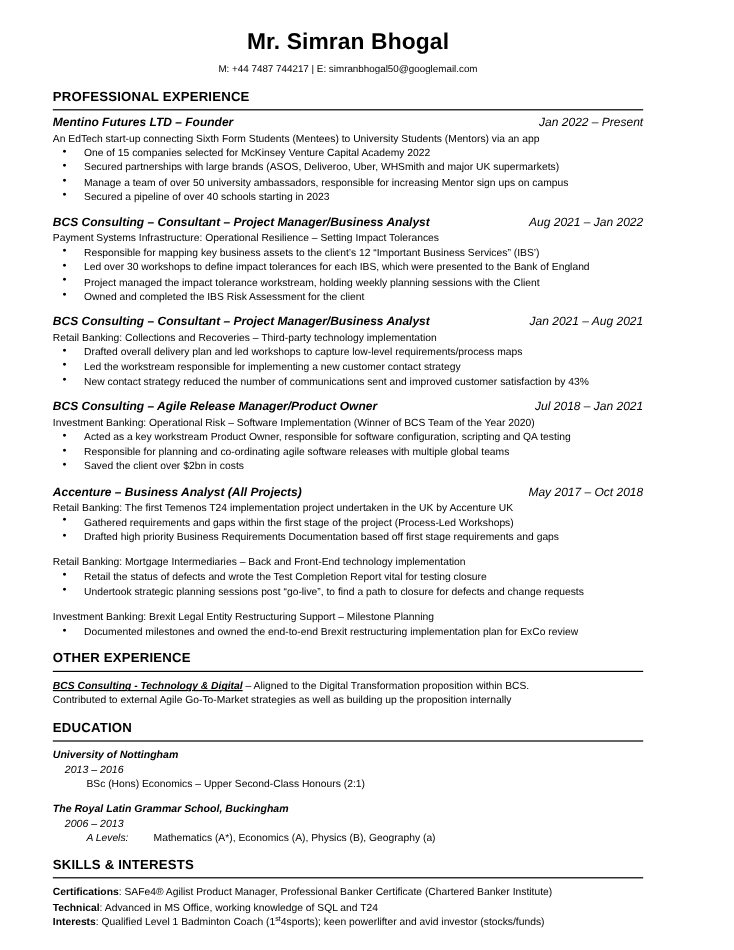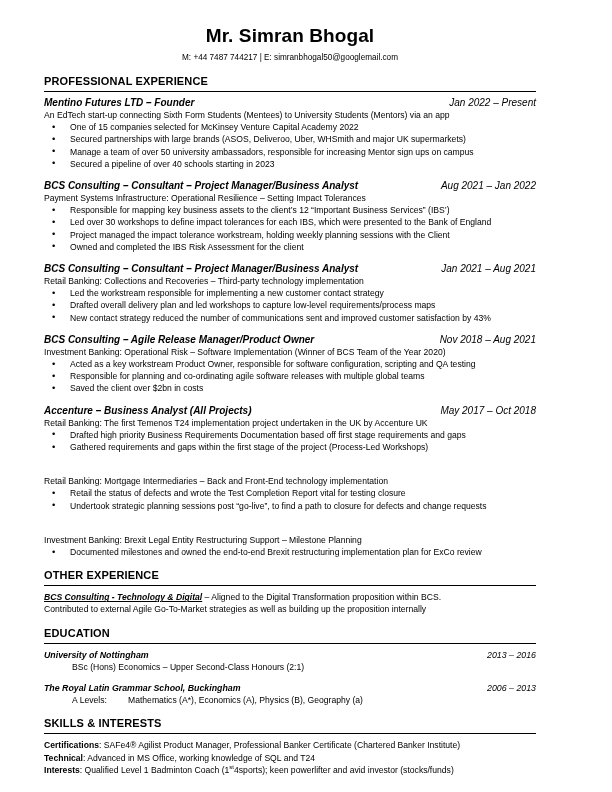--- a/index.html
+++ b/index.html
@@ -75,21 +75,21 @@
   .job-dates {
     font-style: italic;
     white-space: nowrap;
     padding-left: 10px;
   }
   .job-sub {
     font-size: 8.6px;
     line-height: 12.2px;
     margin: 0;
   }
-  .job-sub.spaced { margin-top: 22px; }
+  .job-sub.spaced { margin-top: 9px; }
 
   ul.bullets {
     list-style: none;
     margin: 0;
     padding: 0;
   }
   ul.bullets li {
     position: relative;
     font-size: 8.6px;
     line-height: 12.2px;
@@ -122,37 +122,39 @@
   .edu {
     margin-bottom: 9px;
   }
   .edu:last-child { margin-bottom: 0; }
   .edu-head {
     display: flex;
     justify-content: space-between;
     align-items: baseline;
     font-size: 8.8px;
     line-height: 12px;
+    flex-direction: column;
   }
   .edu-school {
     font-weight: bold;
     font-style: italic;
   }
   .edu-dates {
     font-style: italic;
     white-space: nowrap;
     padding-left: 10px;
   }
   .edu-detail {
     font-size: 8.6px;
     line-height: 12.2px;
     margin: 0;
     padding-left: 28px;
   }
   .alevel-label {
+    font-style: italic;
     display: inline-block;
     min-width: 56px;
   }
 
   
   .skill-line {
     font-size: 8.6px;
     line-height: 12.6px;
     margin: 0;
   }
@@ -206,48 +208,48 @@
       </ul>
     </div>
 
     <div class="job">
       <div class="job-head">
         <span class="job-title">BCS Consulting – Consultant – Project Manager/Business Analyst</span>
         <span class="job-dates">Jan 2021 – Aug 2021</span>
       </div>
       <div class="job-sub">Retail Banking: Collections and Recoveries – Third-party technology implementation</div>
       <ul class="bullets">
+        <li>Drafted overall delivery plan and led workshops to capture low-level requirements/process maps</li>
         <li>Led the workstream responsible for implementing a new customer contact strategy</li>
-        <li>Drafted overall delivery plan and led workshops to capture low-level requirements/process maps</li>
         <li>New contact strategy reduced the number of communications sent and improved customer satisfaction by 43%</li>
       </ul>
     </div>
 
     <div class="job">
       <div class="job-head">
         <span class="job-title">BCS Consulting – Agile Release Manager/Product Owner</span>
-        <span class="job-dates">Nov 2018 – Aug 2021</span>
+        <span class="job-dates">Jul 2018 – Jan 2021</span>
       </div>
       <div class="job-sub">Investment Banking: Operational Risk – Software Implementation (Winner of BCS Team of the Year 2020)</div>
       <ul class="bullets">
         <li>Acted as a key workstream Product Owner, responsible for software configuration, scripting and QA testing</li>
         <li>Responsible for planning and co-ordinating agile software releases with multiple global teams</li>
         <li>Saved the client over $2bn in costs</li>
       </ul>
     </div>
 
     <div class="job">
       <div class="job-head">
         <span class="job-title">Accenture – Business Analyst (All Projects)</span>
         <span class="job-dates">May 2017 – Oct 2018</span>
       </div>
       <div class="job-sub">Retail Banking: The first Temenos T24 implementation project undertaken in the UK by Accenture UK</div>
       <ul class="bullets">
+        <li>Gathered requirements and gaps within the first stage of the project (Process-Led Workshops)</li>
         <li>Drafted high priority Business Requirements Documentation based off first stage requirements and gaps</li>
-        <li>Gathered requirements and gaps within the first stage of the project (Process-Led Workshops)</li>
       </ul>
 
       <div class="job-sub spaced">Retail Banking: Mortgage Intermediaries – Back and Front-End technology implementation</div>
       <ul class="bullets">
         <li>Retail the status of defects and wrote the Test Completion Report vital for testing closure</li>
         <li>Undertook strategic planning sessions post “go-live”, to find a path to closure for defects and change requests</li>
       </ul>
 
       <div class="job-sub spaced">Investment Banking: Brexit Legal Entity Restructuring Support – Milestone Planning</div>
       <ul class="bullets">

